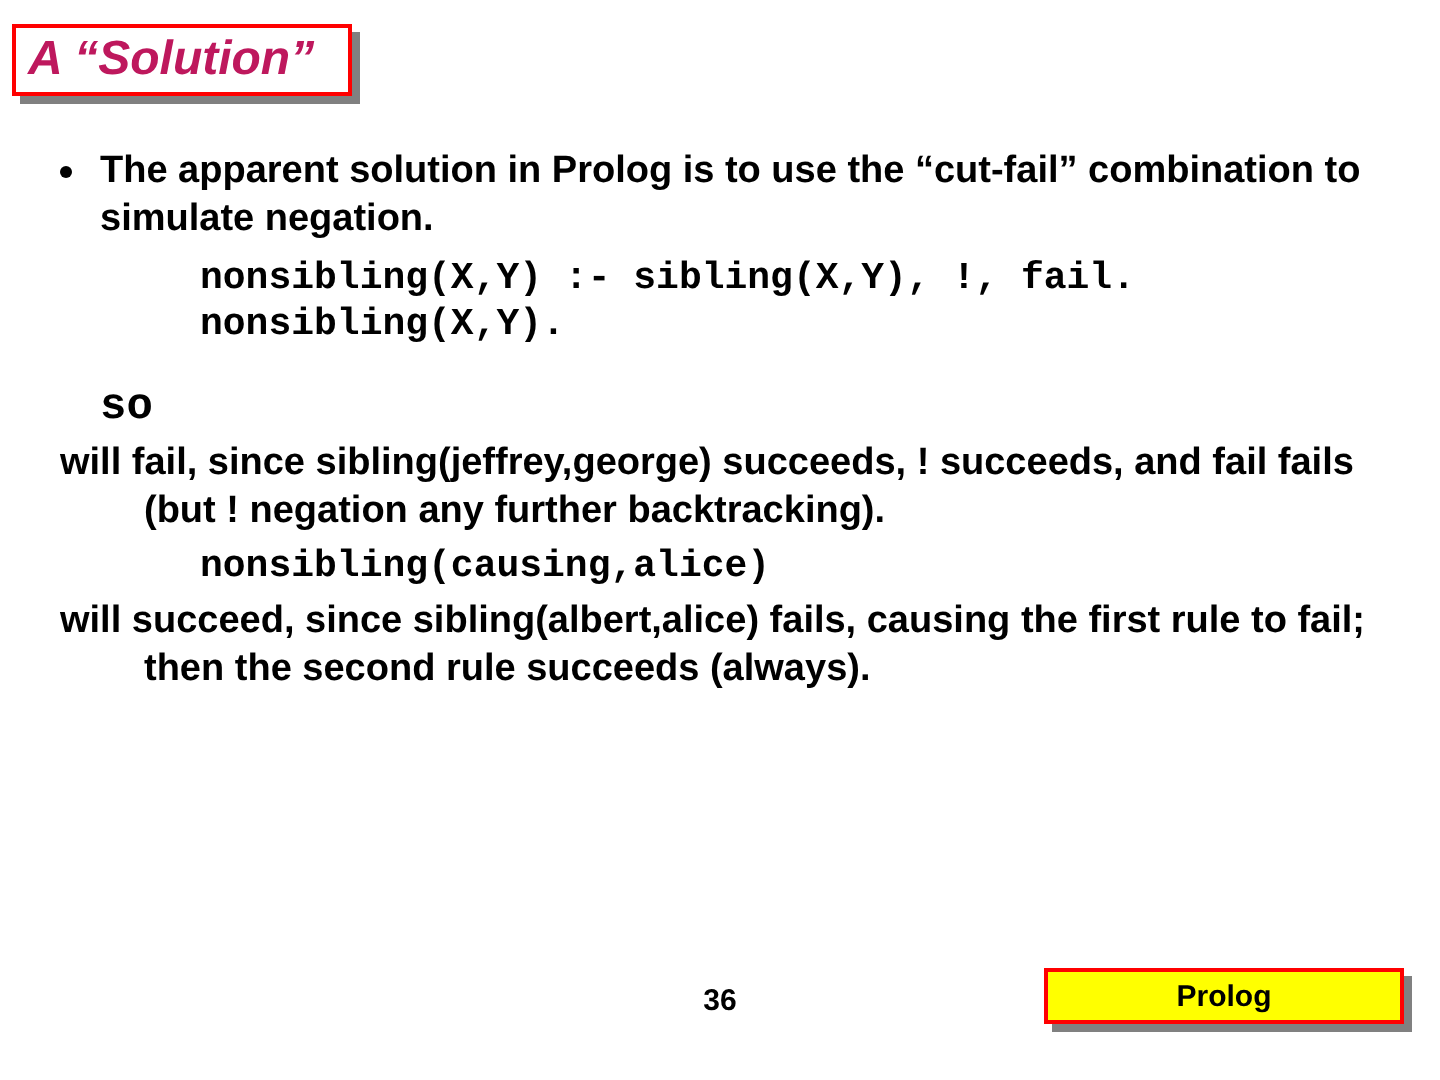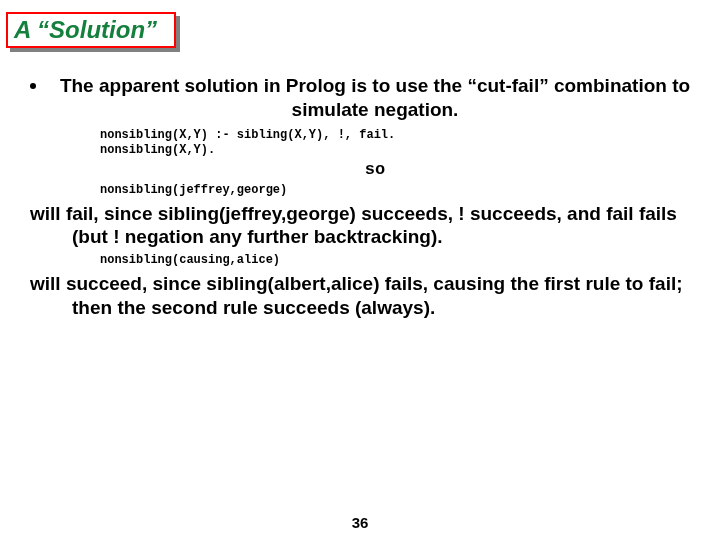--- a/index.html
+++ b/index.html
@@ -31,82 +31,80 @@
     background: #ffffff;
     border: 2px solid #ff0000;
     display: flex;
     align-items: center;
     padding-left: 6px;
   }
   .title-text {
     font-style: italic;
     font-weight: bold;
     font-size: 24px;
-    color: #15803d;
+    color: #be185d;
   }
   .content {
     position: absolute;
     top: 74px;
     left: 30px;
     right: 20px;
   }
   .bullet-row {
     display: flex;
     align-items: flex-start;
     margin-bottom: 6px;
-    text-align: center;
   }
   .bullet-dot {
     width: 6px;
     height: 6px;
     background: #000;
     border-radius: 50%;
     margin-top: 9px;
     margin-right: 14px;
     flex-shrink: 0;
   }
   .bullet-text {
     font-size: 19px;
     font-weight: bold;
     line-height: 1.25;
   }
   .code-block {
     font-family: "Courier New", monospace;
-    font-size: 12px;
+    font-size: 19px;
     font-weight: bold;
     white-space: pre;
     margin-left: 70px;
     margin-top: 4px;
     margin-bottom: 2px;
     line-height: 1.25;
   }
   .code-so {
     font-family: "Courier New", monospace;
-    font-size: 17px;
+    font-size: 22px;
     font-weight: bold;
     margin-left: 20px;
-    margin-top: 2px;
+    margin-top: 16px;
     margin-bottom: 2px;
-    text-align: center;
   }
   .para {
     font-size: 19px;
     font-weight: bold;
     line-height: 1.25;
     margin-left: 0px;
     margin-top: 4px;
     margin-bottom: 4px;
   }
   .para-indent {
     padding-left: 42px;
     text-indent: -42px;
   }
   .footer {
     position: absolute;
-    bottom: 0;
+    bottom: 22px;
     left: 0;
     width: 720px;
     height: 32px;
   }
   .page-num {
     position: absolute;
     left: 0;
     width: 720px;
     text-align: center;
     font-size: 15px;
@@ -156,25 +154,30 @@
   <div class="bullet-row">
     <div class="bullet-dot"></div>
     <div class="bullet-text">The apparent solution in Prolog is to use the “cut-fail” combination to simulate negation.</div>
   </div>
 
   <div class="code-block">nonsibling(X,Y) :- sibling(X,Y), !, fail.
 nonsibling(X,Y).</div>
 
   <div class="code-so">so</div>
 
-  <div class="code-block">nonsibling(jeffrey,george)</div>
 
   <div class="para para-indent">will fail, since sibling(jeffrey,george) succeeds, ! succeeds, and fail fails (but ! negation any further backtracking).</div>
 
   <div class="code-block">nonsibling(causing,alice)</div>
 
   <div class="para para-indent">will succeed, since sibling(albert,alice) fails, causing the first rule to fail; then the second rule succeeds (always).</div>
 
 </div>
 
 <div class="footer">
   <div class="page-num">36</div>
+  <div class="footer-box">
+    <div class="footer-shadow"></div>
+    <div class="footer-front">
+      <span class="footer-label">Prolog</span>
+    </div>
+  </div>
 </div>
 
 </body></html>

